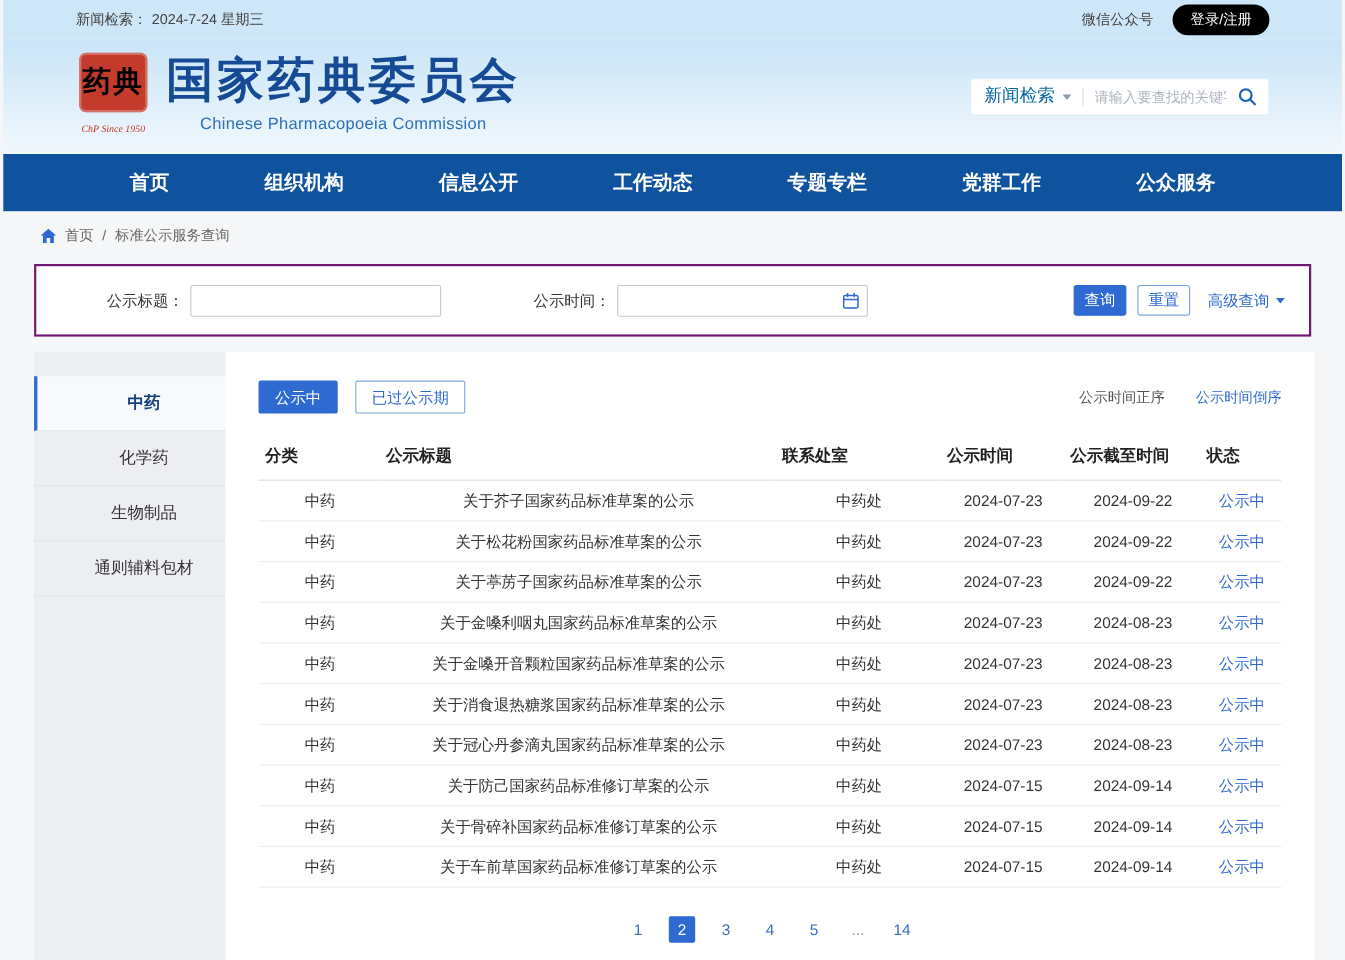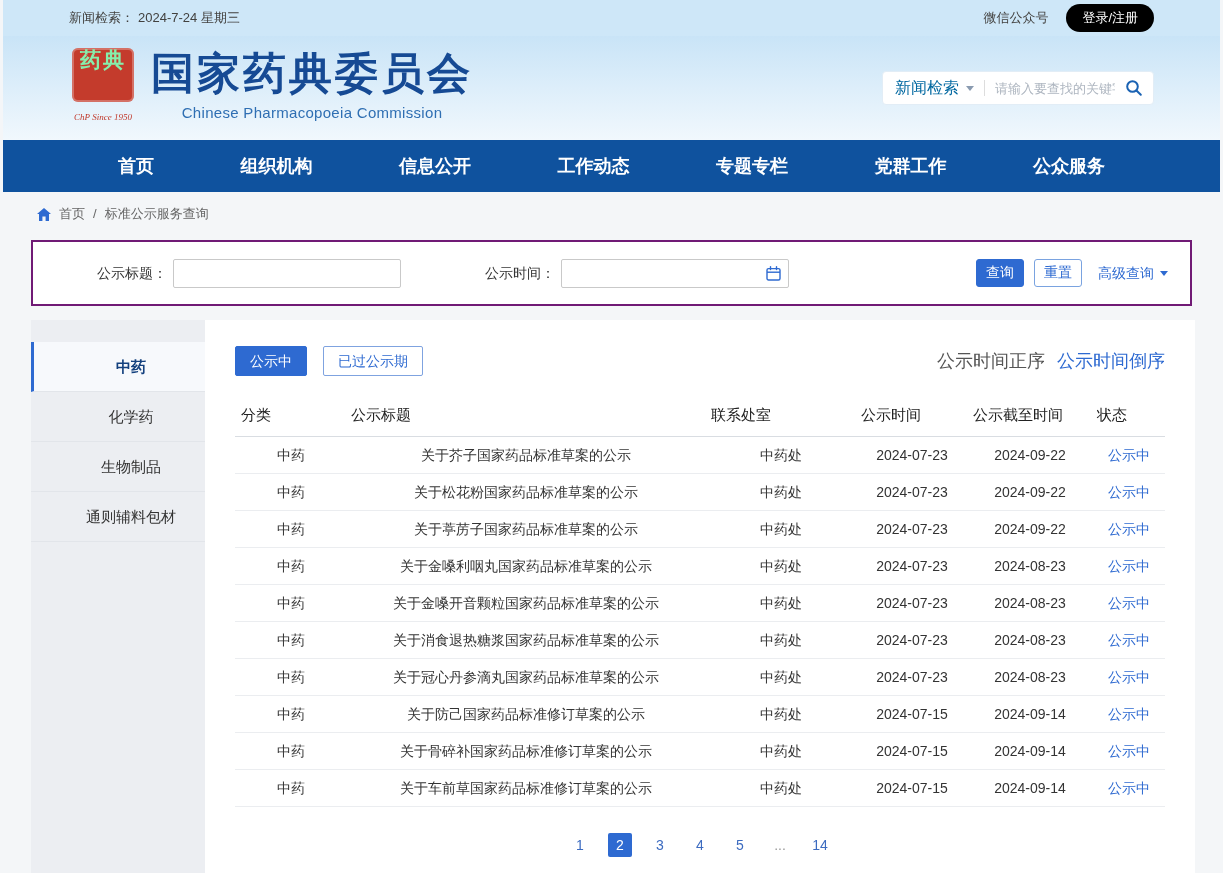--- a/index.html
+++ b/index.html
@@ -10,21 +10,21 @@
   .topbar { height:36px; background:#cee7f8; display:flex; justify-content:space-between; align-items:center; padding:0 66px; font-size:13px; color:#42413f; }
   .topbar-left { display:flex; gap:4px; align-items:center; }
   .topbar-right { display:flex; gap:18px; align-items:center; }
   .login-btn { background:#000000; color:#fff; border:none; border-radius:15px; padding:5px 16px; font-size:13px; cursor:pointer; font-family:inherit; }
   .wechat { cursor:pointer; }
 
   
   .header { height:104px; background:linear-gradient(180deg,#c9e4f7 0%, #ddeefa 50%, #f1f8fd 100%); display:flex; align-items:center; justify-content:space-between; padding:0 66px; }
   .brand { display:flex; align-items:center; gap:14px; }
   .logo-wrap { width:68px; text-align:center; }
-  .logo-stamp { width:62px; height:54px; margin:0 auto; background:#c43b2c; border-radius:6px; color:#86efac; font-weight:bold; font-size:21px; letter-spacing:2px; display:flex; justify-content:center; font-family:"Liberation Serif", serif; box-shadow:inset 0 0 0 2px rgba(255,255,255,.28); }
+  .logo-stamp { width:62px; height:54px; margin:0 auto; background:#c43b2c; border-radius:6px; color:#000000; font-weight:bold; font-size:26px; letter-spacing:2px; display:flex; align-items:center; justify-content:center; font-family:"Liberation Serif", serif; box-shadow:inset 0 0 0 2px rgba(255,255,255,.28); }
   .logo-caption { margin-top:3px; color:#c0392b; font-size:9px; font-style:italic; font-family:"Liberation Serif", serif; white-space:nowrap; }
   .site-title { font-size:43px; font-weight:bold; color:#164a94; letter-spacing:3px; line-height:1.05; }
   .site-subtitle { font-size:15px; color:#2f6fb3; margin-top:4px; letter-spacing:.3px; }
   .header-search { width:272px; height:34px; background:#fff; border:1px solid #e2edf6; border-radius:4px; display:flex; align-items:center; padding-left:12px; }
   .search-cat { display:flex; align-items:center; gap:7px; font-size:16px; color:#0369a1; cursor:pointer; white-space:nowrap; }
   .caret { width:0; height:0; border-left:4px solid transparent; border-right:4px solid transparent; border-top:5px solid #8a9bb0; display:inline-block; }
   .caret.blue { border-top-color:#2e6ad1; }
   .vdiv { width:1px; height:16px; background:#ddd; margin:0 10px; }
   .search-input { flex:1; min-width:0; border:none; outline:none; background:transparent; font-size:13px; color:#333; font-family:inherit; }
   .search-input::placeholder { color:#aeb6c0; }
@@ -56,26 +56,26 @@
   .sidebar { width:174px; background:#eceef2; padding-top:22px; flex-shrink:0; }
   .side-item { height:50px; line-height:50px; padding-left:26px; font-size:15px; color:#333; border-bottom:1px solid #e2e5ea; cursor:pointer; }
   .side-item.active { font-weight:bold; color:#14417e; background:#f7f9fc; border-left:3px solid #2e6ad1; padding-left:23px; }
 
   .content { flex:1; background:#fff; padding:26px 30px 30px; }
   .tabs-row { display:flex; align-items:center; justify-content:space-between; }
   .tabs { display:flex; gap:16px; }
   .tab { height:30px; padding:0 14px; font-size:14px; border-radius:2px; display:flex; align-items:center; cursor:pointer; white-space:nowrap; }
   .tab.active { background:#2e6ad1; color:#fff; border:1px solid #2e6ad1; }
   .tab.inactive { background:#fff; color:#2e6ad1; border:1px solid #7fa3e0; }
-  .sorts { display:flex; gap:12px; font-size:18px; align-items:center; }
+  .sorts { display:flex; gap:28px; font-size:13px; align-items:center; }
   .sort-asc { color:#555; cursor:pointer; }
   .sort-desc { color:#2e6ad1; cursor:pointer; }
 
   .tbl { width:100%; border-collapse:collapse; margin-top:18px; table-layout:fixed; }
-  .tbl th { text-align:left; font-size:15px; font-weight:normal; color:#222; height:42px; border-bottom:1px solid #d9dde2; padding:0 4px 0 6px; white-space:nowrap; }
+  .tbl th { text-align:left; font-size:15px; font-weight:bold; color:#222; height:42px; border-bottom:1px solid #d9dde2; padding:0 4px 0 6px; white-space:nowrap; }
   .tbl td { height:37px; font-size:14px; color:#333; border-bottom:1px solid #ebedf0; padding:0 4px 0 6px; white-space:nowrap; overflow:hidden; }
   .tbl td.status-cell { color:#2e6ad1; cursor:pointer; }
   .tbl td.title-cell { cursor:pointer; }
 
   .pagination { display:flex; justify-content:center; align-items:center; gap:16px; margin-top:26px; }
   .page { min-width:24px; height:24px; line-height:24px; text-align:center; font-size:14px; color:#3c6bc0; border-radius:2px; cursor:pointer; padding:0 3px; }
   .page.active { background:#2e6ad1; color:#fff; }
   .page.dots { color:#999; cursor:default; }
 </style>
 </head>

